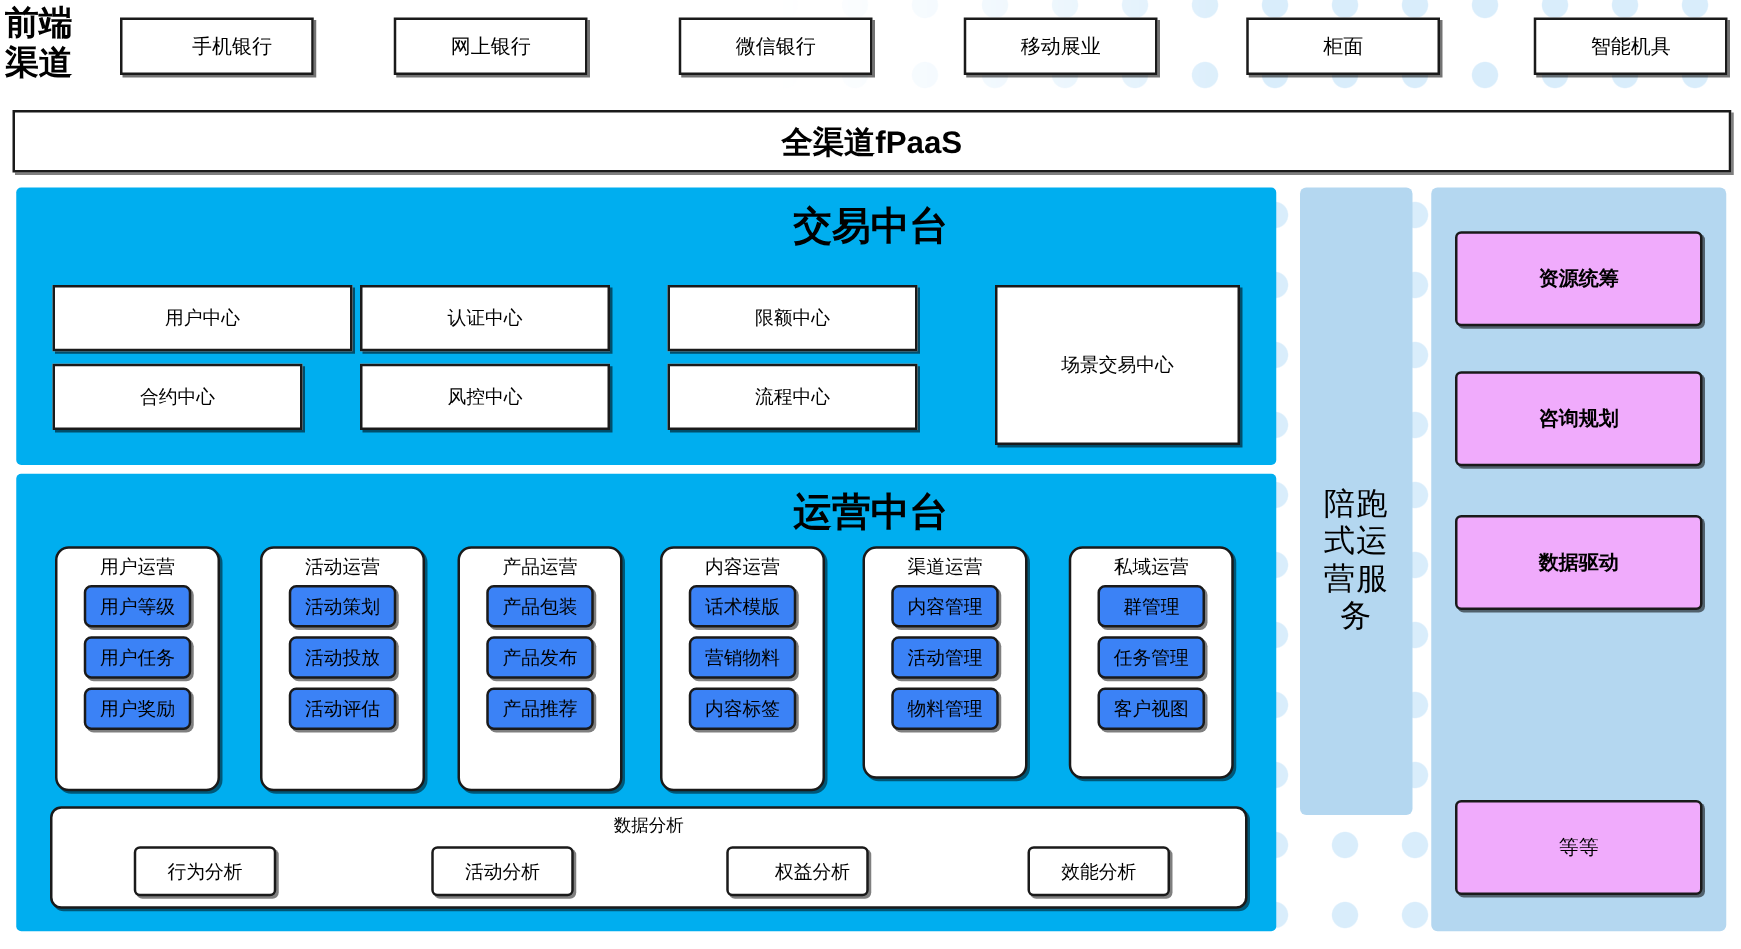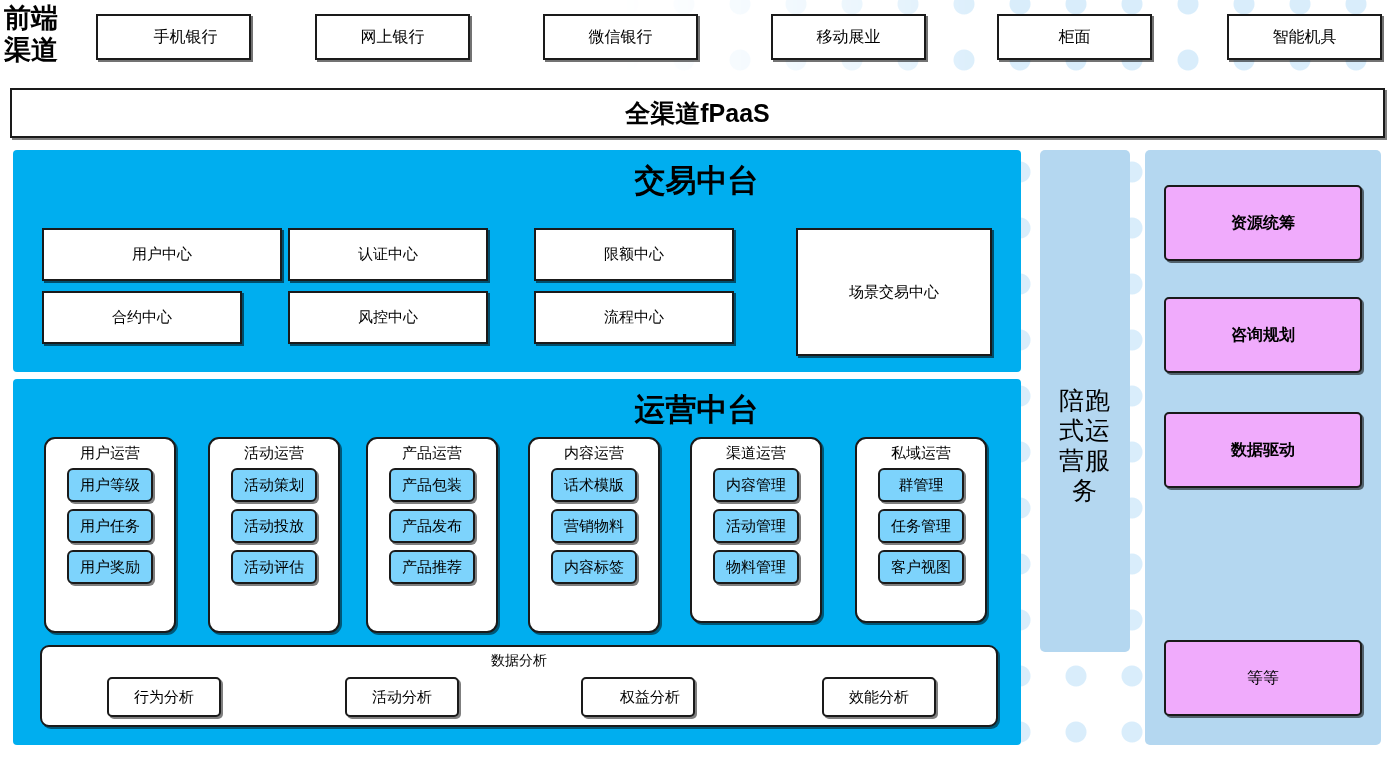--- a/index.html
+++ b/index.html
@@ -128,21 +128,21 @@
     margin-bottom: 5px;
     white-space: nowrap;
   }
   .ops-item {
     width: 86px;
     height: 34px;
     margin-bottom: 7px;
     border: 2px solid #1a1a1a;
     border-radius: 6px;
     box-sizing: border-box;
-    background: #7dd3fc;
+    background: #3b82f6;
     display: flex;
     align-items: center;
     justify-content: center;
     font-size: 15px;
     box-shadow: 2px 2px 0 rgba(0,0,0,0.5);
     white-space: nowrap;
   }
 
   
   #analytics {
@@ -180,21 +180,21 @@
     font-size: 15px;
     box-shadow: 2px 2px 0 rgba(0,0,0,0.5);
   }
 
   
   .panel-lblue {
     position: absolute;
     background: #b4d7f0;
     border-radius: 5px;
   }
-  #panel-service { left: 1040px; top: 150px; width: 90px; height: 502px; font-family: Liberation Mono, monospace; }
+  #panel-service { left: 1040px; top: 150px; width: 90px; height: 502px; }
   #panel-pillars { left: 1145px; top: 150px; width: 236px; height: 595px; }
 
   #service-text {
     position: absolute;
     left: 0;
     top: 0;
     width: 90px;
     height: 595px;
     display: flex;
     align-items: center;

